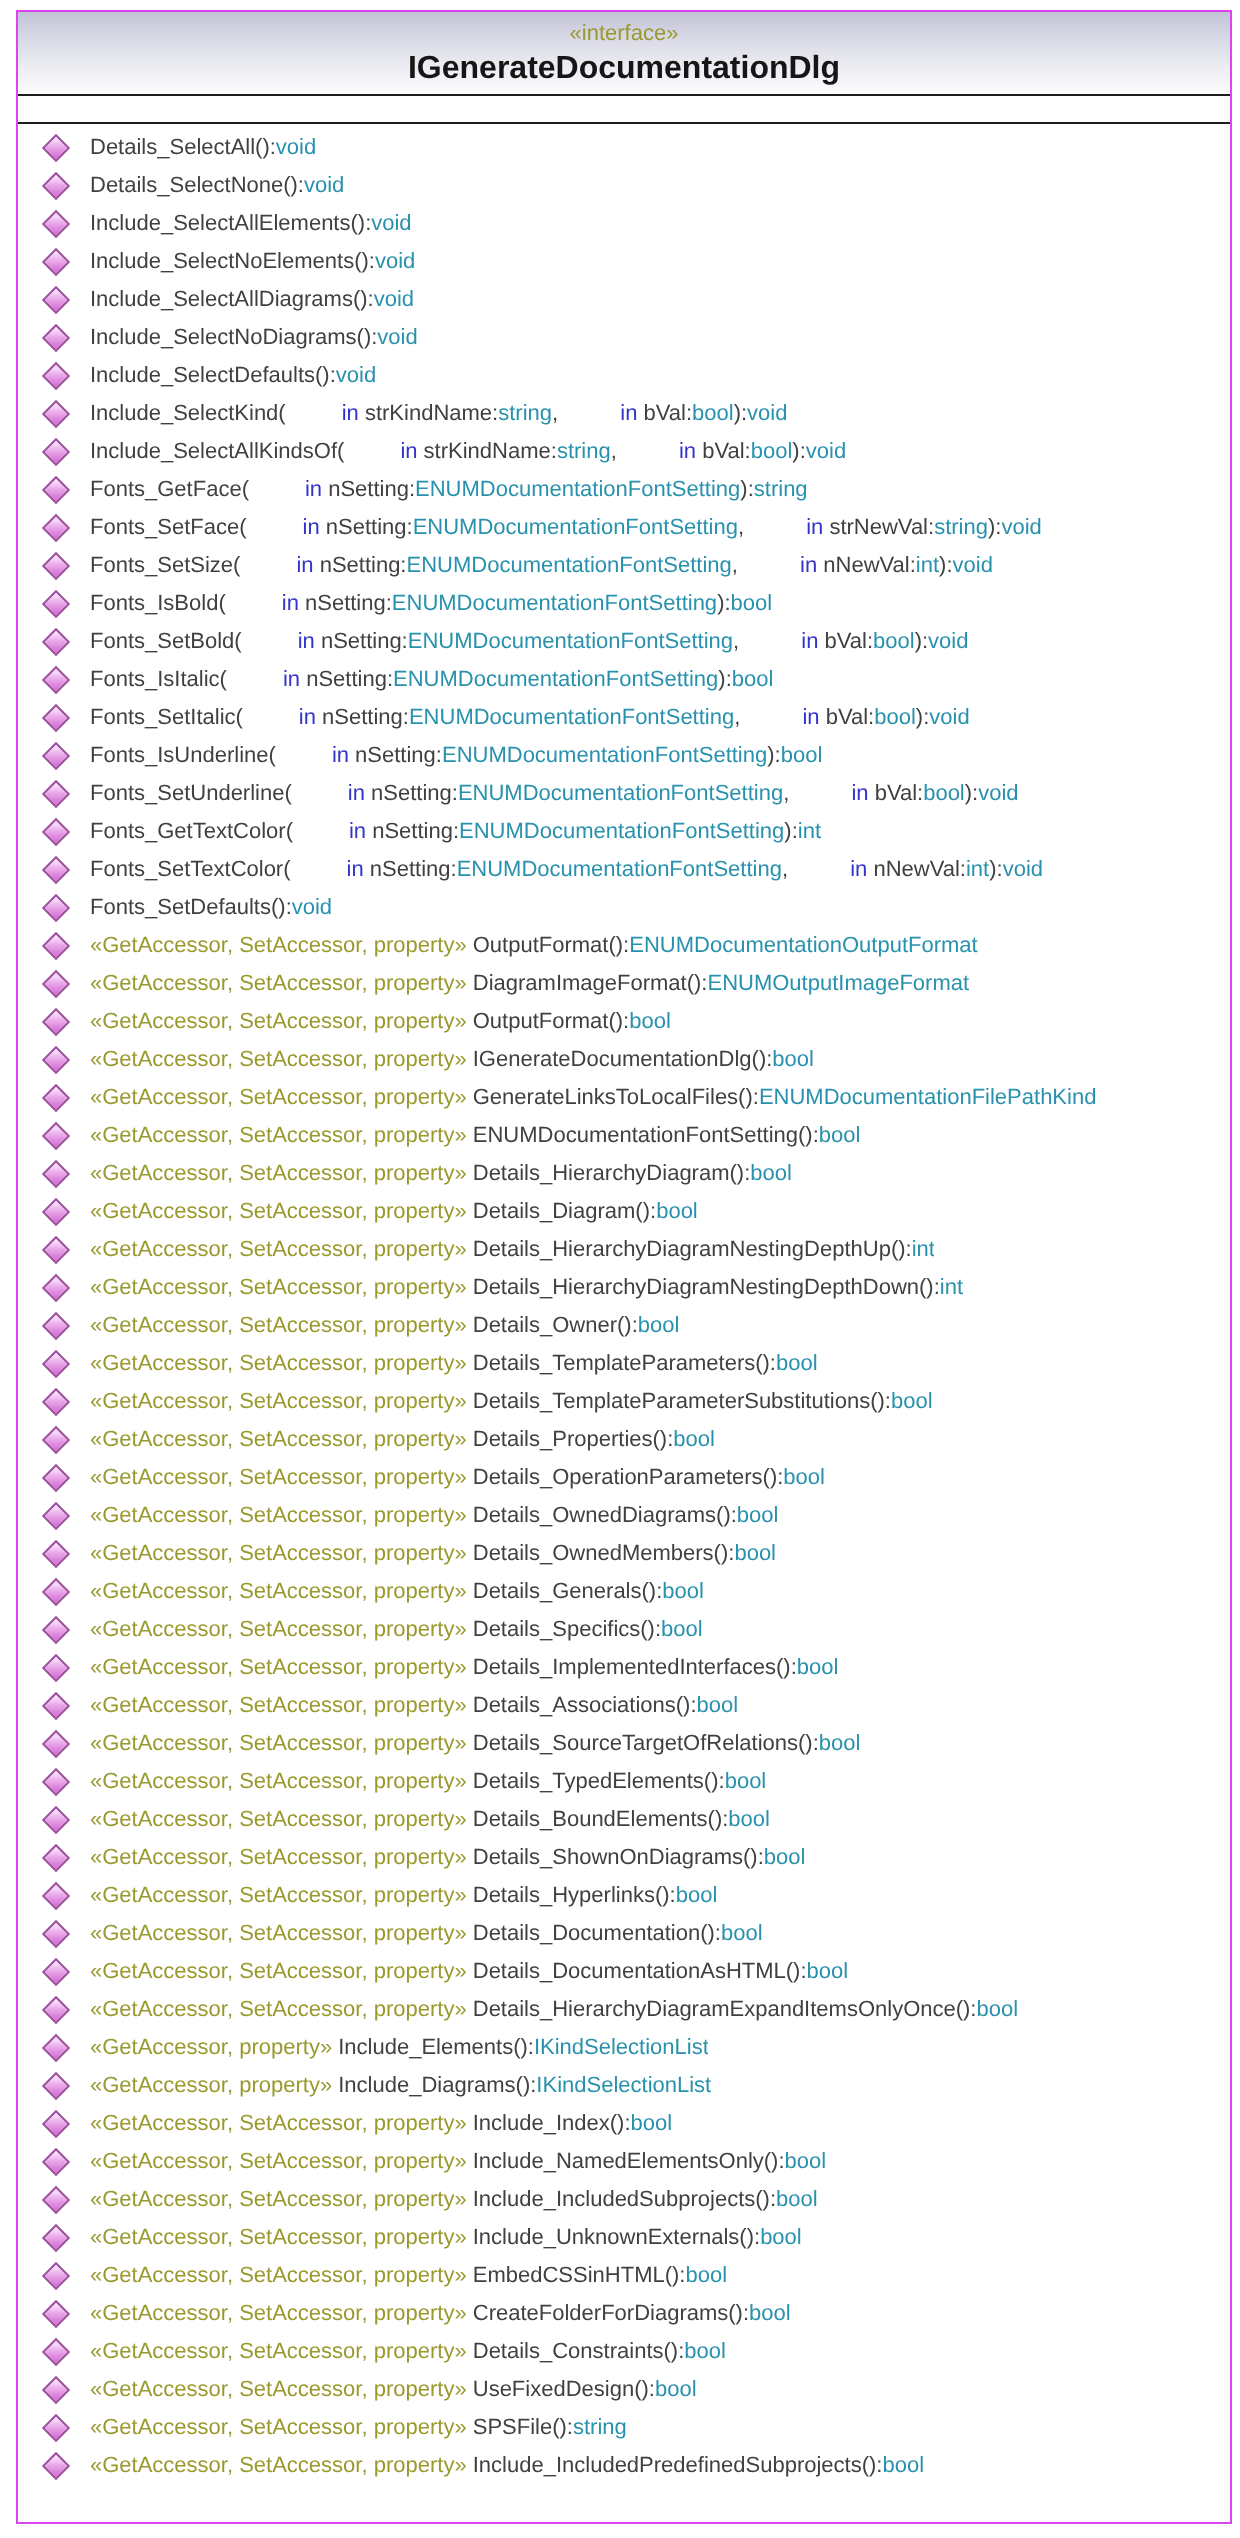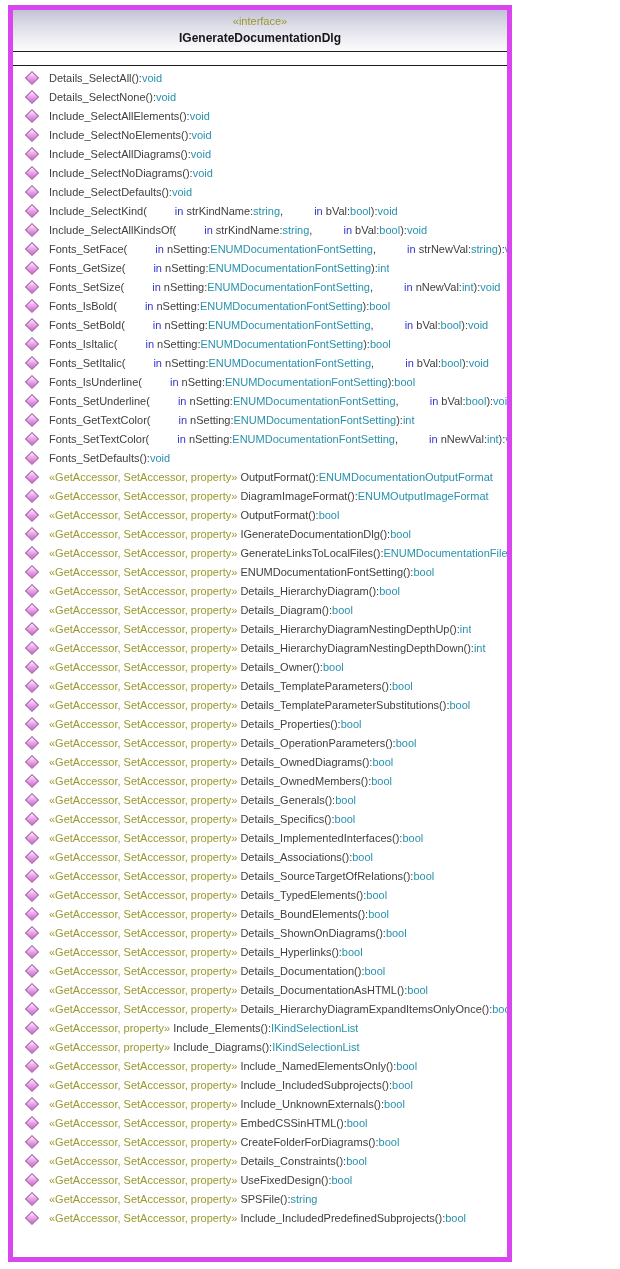--- a/index.html
+++ b/index.html
@@ -11,45 +11,45 @@
     position: relative;
     width: 620px;
     height: 1269px;
     font-family: "Liberation Sans", sans-serif;
     overflow: hidden;
   }
   .uml-node {
     position: absolute;
     left: 8px;
     top: 5px;
-    width: 504px;
+    width: 608px;
     height: 1257px;
     box-sizing: border-box;
-    border: 5px solid #d946ef;
+    border: 1px solid #d946ef;
     background: #ffffff;
     overflow: hidden;
   }
   .uml-header {
     height: 41px;
     border-bottom: 1px solid #1c1c1c;
     background: linear-gradient(to bottom,
       var(--c-header-top, #c2c2d6) 0%,
       #dedee9 40%,
       var(--c-header-bottom, #fdfdfe) 100%);
     text-align: center;
   }
   .uml-stereotype {
     padding-top: 5px;
     font-size: 11px;
     line-height: 13px;
     color: var(--c-st, #99992e);
   }
   .uml-title {
     padding-top: 3px;
-    font-size: 12px;
+    font-size: 16px;
     line-height: 15px;
     font-weight: bold;
     color: #161616;
   }
   .uml-attrs {
     height: 13px;
     border-bottom: 1px solid #1c1c1c;
     background: #ffffff;
   }
   .uml-ops {
@@ -120,28 +120,28 @@
       <div class="op-row">
         <span class="diamond"></span>
         <span class="sig"><span class="seg-n">Include_SelectKind(</span><span class="seg-k">in</span><span class="seg-n"> strKindName:</span><span class="seg-t">string</span><span class="seg-n">, </span><span class="seg-k">in</span><span class="seg-n"> bVal:</span><span class="seg-t">bool</span><span class="seg-n">):</span><span class="seg-t">void</span></span>
       </div>
       <div class="op-row">
         <span class="diamond"></span>
         <span class="sig"><span class="seg-n">Include_SelectAllKindsOf(</span><span class="seg-k">in</span><span class="seg-n"> strKindName:</span><span class="seg-t">string</span><span class="seg-n">, </span><span class="seg-k">in</span><span class="seg-n"> bVal:</span><span class="seg-t">bool</span><span class="seg-n">):</span><span class="seg-t">void</span></span>
       </div>
       <div class="op-row">
         <span class="diamond"></span>
+        <span class="sig"><span class="seg-n">Fonts_GetFace(</span><span class="seg-k">in</span><span class="seg-n"> nSetting:</span><span class="seg-t">ENUMDocumentationFontSetting</span><span class="seg-n">):</span><span class="seg-t">string</span></span>
+      </div>
+      <div class="op-row">
+        <span class="diamond"></span>
         <span class="sig"><span class="seg-n">Fonts_SetFace(</span><span class="seg-k">in</span><span class="seg-n"> nSetting:</span><span class="seg-t">ENUMDocumentationFontSetting</span><span class="seg-n">, </span><span class="seg-k">in</span><span class="seg-n"> strNewVal:</span><span class="seg-t">string</span><span class="seg-n">):</span><span class="seg-t">void</span></span>
       </div>
       <div class="op-row">
         <span class="diamond"></span>
-        <span class="sig"><span class="seg-n">Fonts_GetSize(</span><span class="seg-k">in</span><span class="seg-n"> nSetting:</span><span class="seg-t">ENUMDocumentationFontSetting</span><span class="seg-n">):</span><span class="seg-t">int</span></span>
-      </div>
-      <div class="op-row">
-        <span class="diamond"></span>
         <span class="sig"><span class="seg-n">Fonts_SetSize(</span><span class="seg-k">in</span><span class="seg-n"> nSetting:</span><span class="seg-t">ENUMDocumentationFontSetting</span><span class="seg-n">, </span><span class="seg-k">in</span><span class="seg-n"> nNewVal:</span><span class="seg-t">int</span><span class="seg-n">):</span><span class="seg-t">void</span></span>
       </div>
       <div class="op-row">
         <span class="diamond"></span>
         <span class="sig"><span class="seg-n">Fonts_IsBold(</span><span class="seg-k">in</span><span class="seg-n"> nSetting:</span><span class="seg-t">ENUMDocumentationFontSetting</span><span class="seg-n">):</span><span class="seg-t">bool</span></span>
       </div>
       <div class="op-row">
         <span class="diamond"></span>
         <span class="sig"><span class="seg-n">Fonts_SetBold(</span><span class="seg-k">in</span><span class="seg-n"> nSetting:</span><span class="seg-t">ENUMDocumentationFontSetting</span><span class="seg-n">, </span><span class="seg-k">in</span><span class="seg-n"> bVal:</span><span class="seg-t">bool</span><span class="seg-n">):</span><span class="seg-t">void</span></span>
       </div>
@@ -289,20 +289,24 @@
         <span class="diamond"></span>
         <span class="sig"><span class="seg-st">«GetAccessor, SetAccessor, property» </span><span class="seg-n">Details_HierarchyDiagramExpandItemsOnlyOnce():</span><span class="seg-t">bool</span></span>
       </div>
       <div class="op-row">
         <span class="diamond"></span>
         <span class="sig"><span class="seg-st">«GetAccessor, property» </span><span class="seg-n">Include_Elements():</span><span class="seg-t">IKindSelectionList</span></span>
       </div>
       <div class="op-row">
         <span class="diamond"></span>
         <span class="sig"><span class="seg-st">«GetAccessor, property» </span><span class="seg-n">Include_Diagrams():</span><span class="seg-t">IKindSelectionList</span></span>
+      </div>
+      <div class="op-row">
+        <span class="diamond"></span>
+        <span class="sig"><span class="seg-st">«GetAccessor, SetAccessor, property» </span><span class="seg-n">Include_Index():</span><span class="seg-t">bool</span></span>
       </div>
       <div class="op-row">
         <span class="diamond"></span>
         <span class="sig"><span class="seg-st">«GetAccessor, SetAccessor, property» </span><span class="seg-n">Include_NamedElementsOnly():</span><span class="seg-t">bool</span></span>
       </div>
       <div class="op-row">
         <span class="diamond"></span>
         <span class="sig"><span class="seg-st">«GetAccessor, SetAccessor, property» </span><span class="seg-n">Include_IncludedSubprojects():</span><span class="seg-t">bool</span></span>
       </div>
       <div class="op-row">

